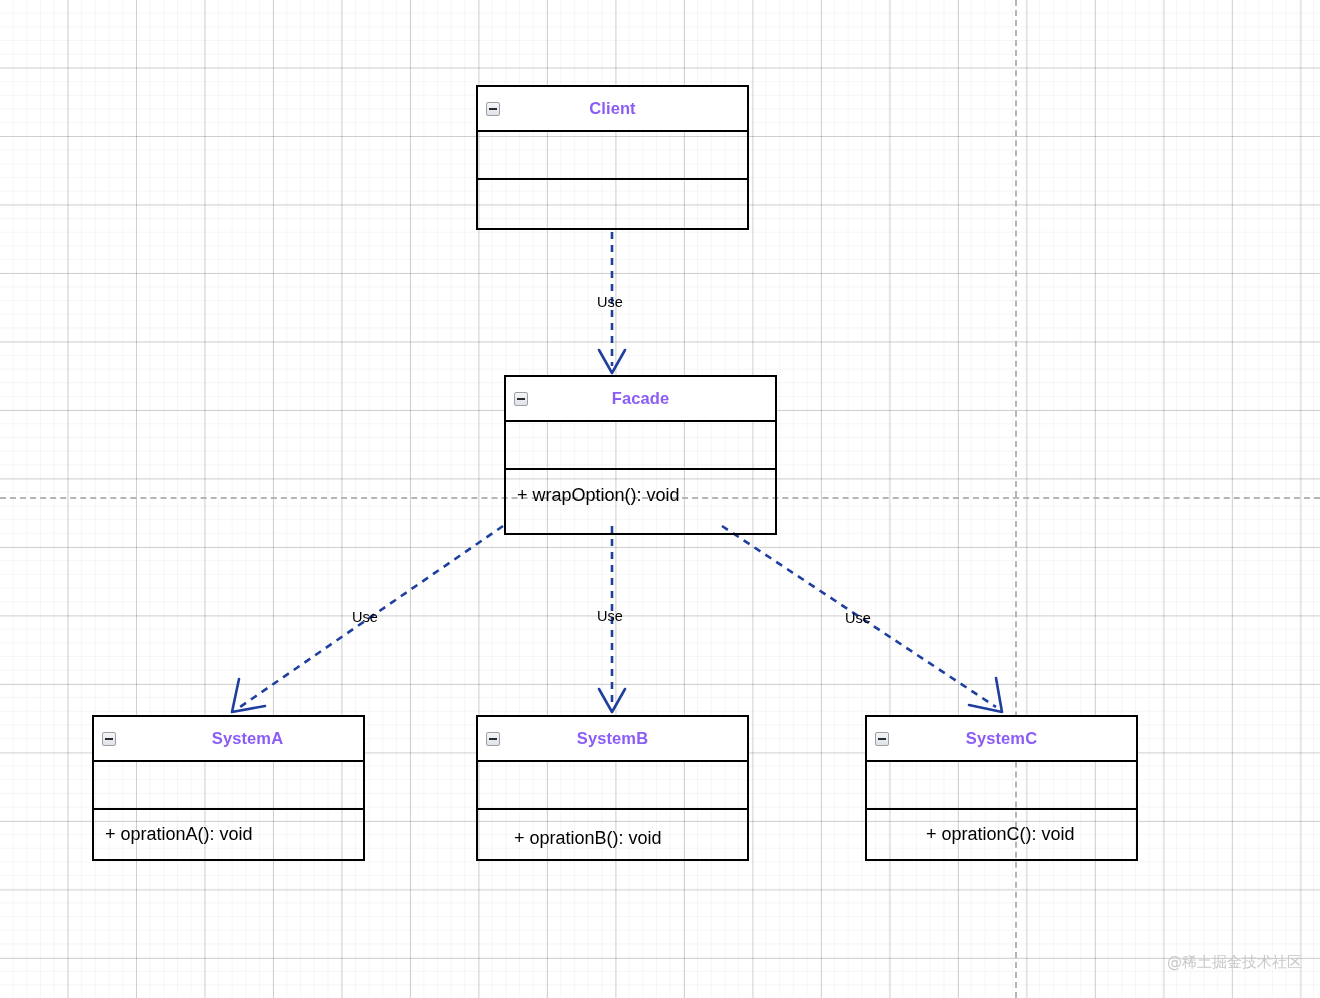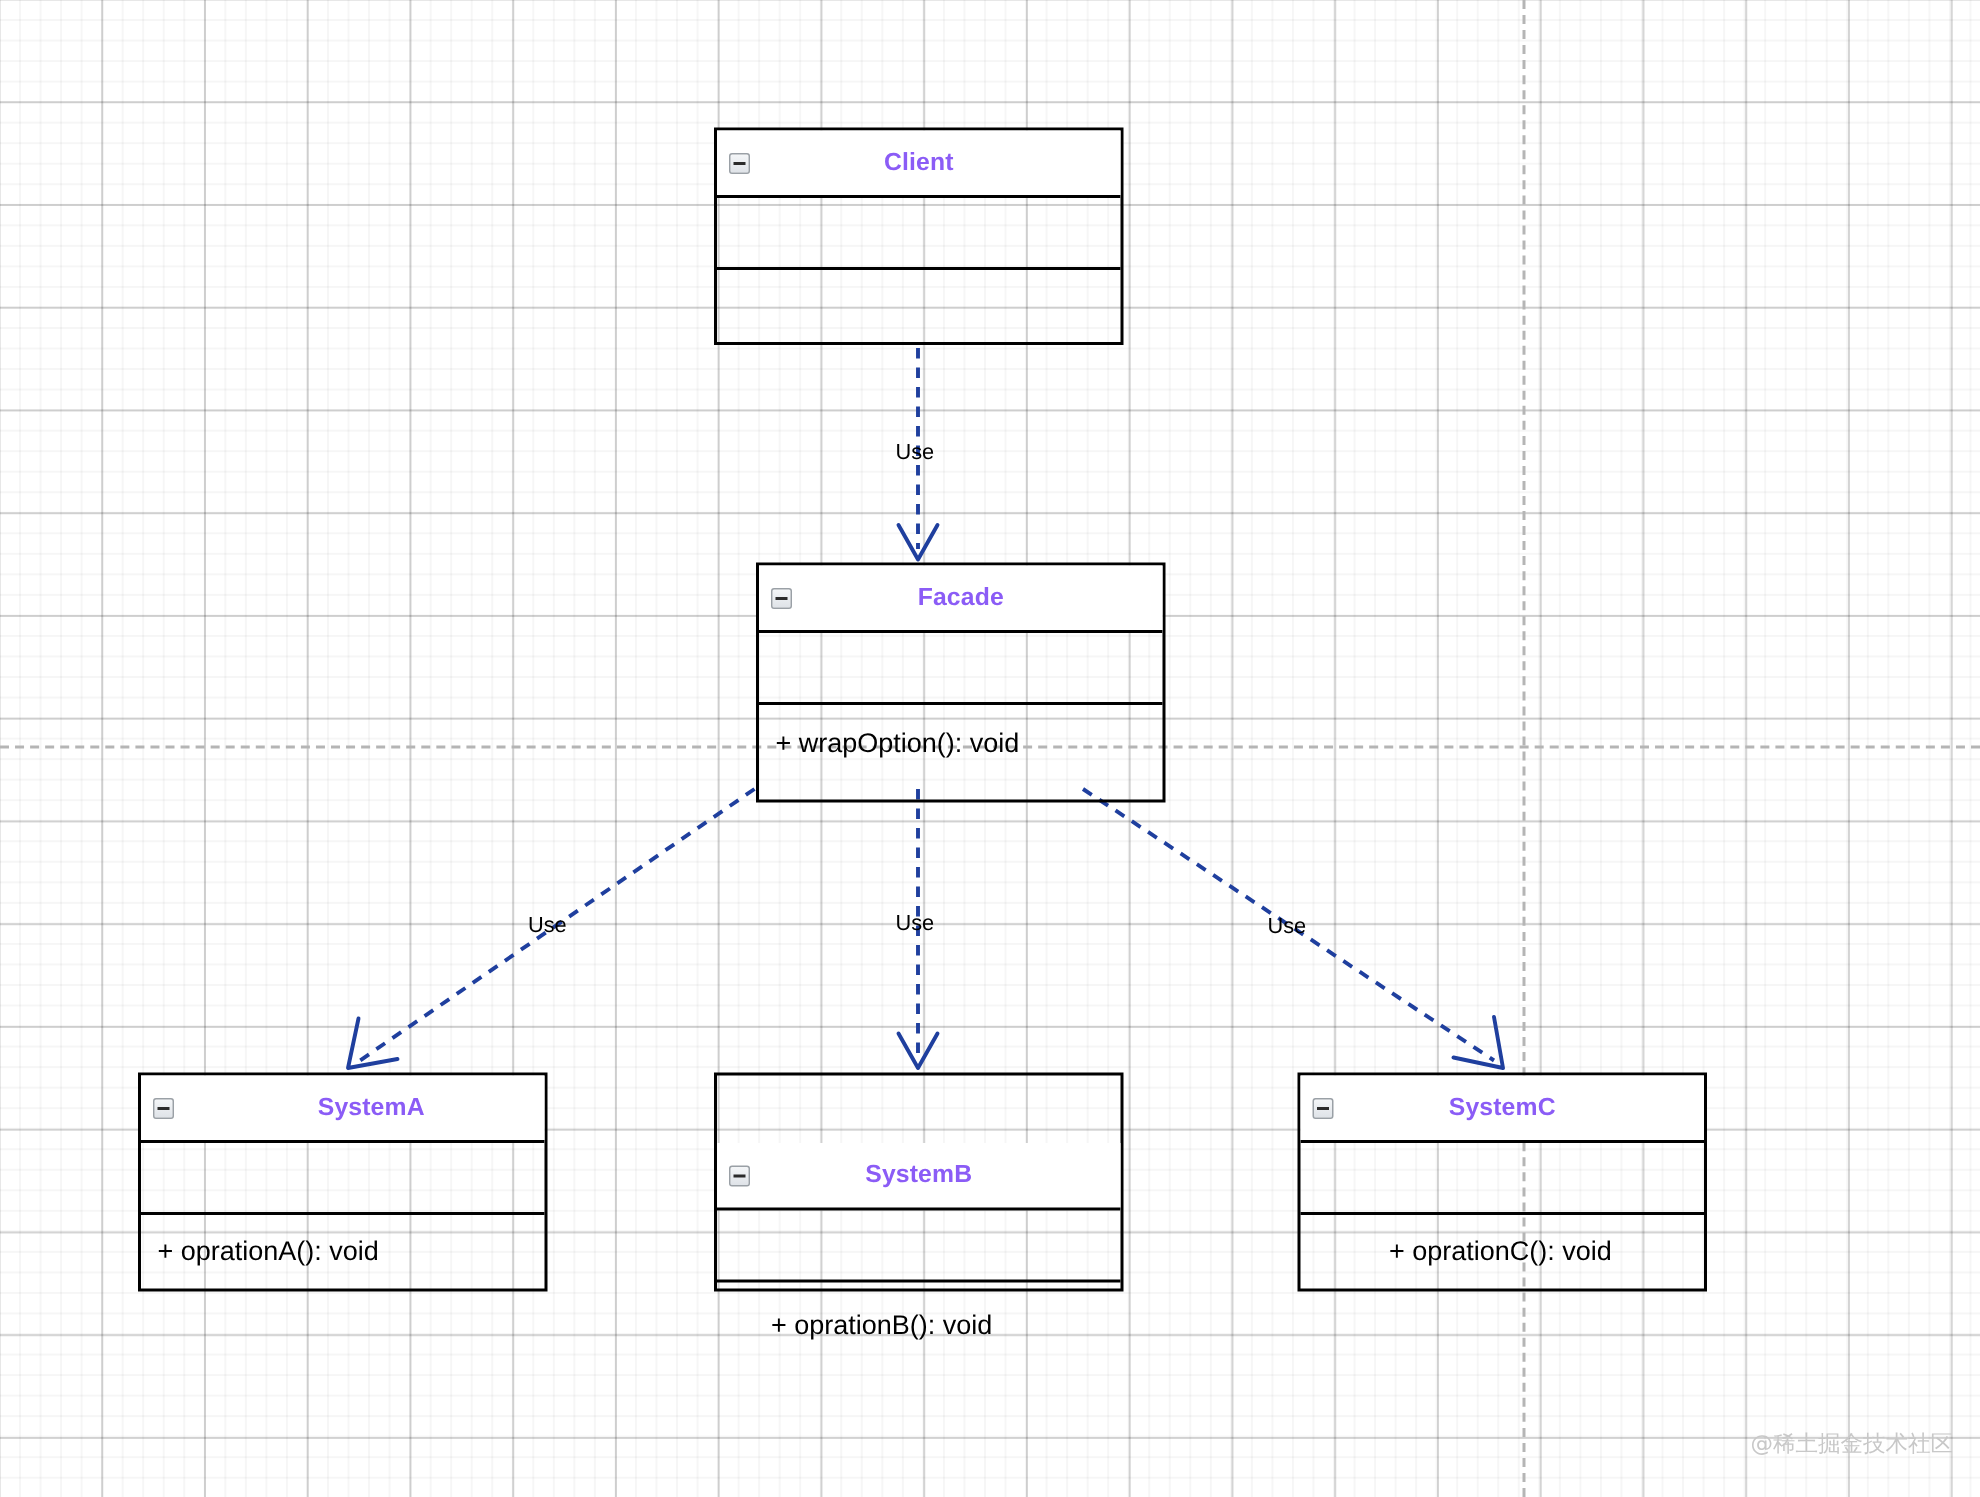--- a/index.html
+++ b/index.html
@@ -195,21 +195,21 @@
       <span class="collapse-icon"></span>
       <span class="uml-title">SystemA</span>
     </div>
     <div class="uml-attrs" style="height:48px;"></div>
     <div class="uml-ops" style="height:48px;">
       <span class="uml-member">+ oprationA(): void</span>
     </div>
   </div>
 
   <div class="uml-class" style="left:476px; top:715px; width:273px; height:146px;">
-    <div class="uml-header" style="height:45px;margin-top:45px;">
+    <div class="uml-header" style="height:45px;">
       <span class="collapse-icon"></span>
       <span class="uml-title">SystemB</span>
     </div>
     <div class="uml-attrs" style="height:48px;"></div>
     <div class="uml-ops" style="height:56px;margin-left:25px;">
       <span class="uml-member">+ oprationB(): void</span>
     </div>
   </div>
 
   <div class="uml-class" style="left:865px; top:715px; width:273px; height:146px;">

